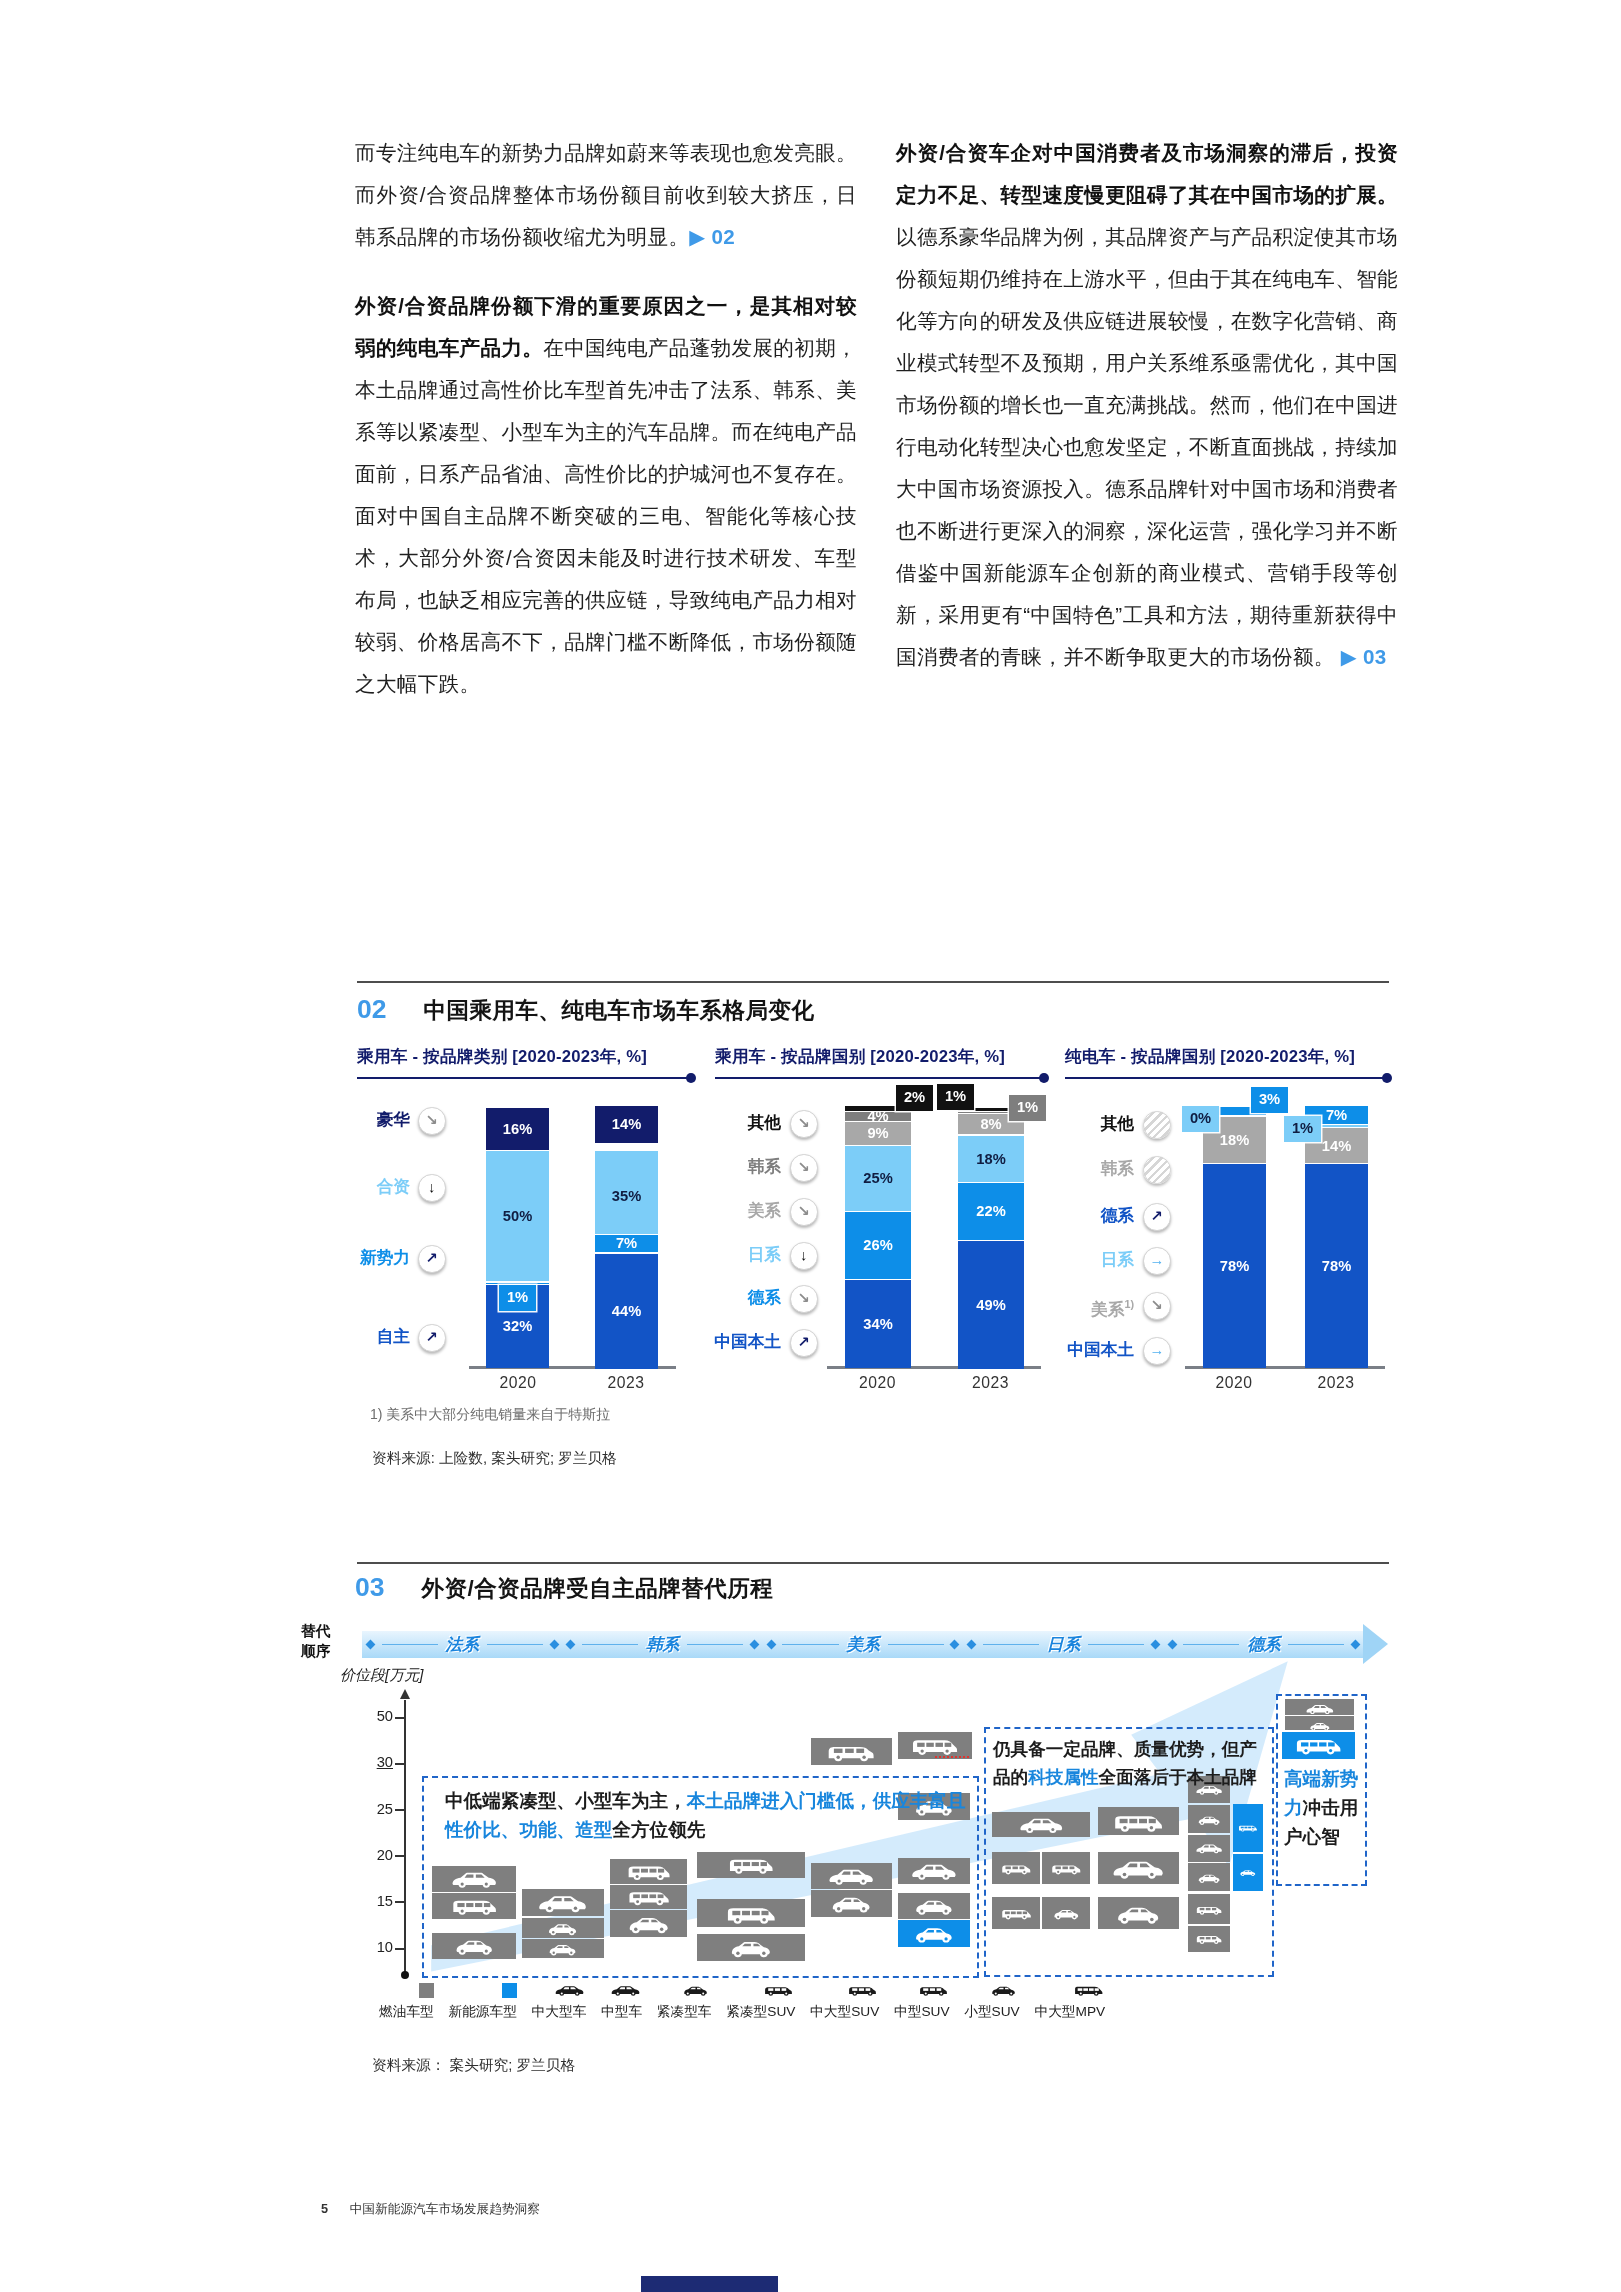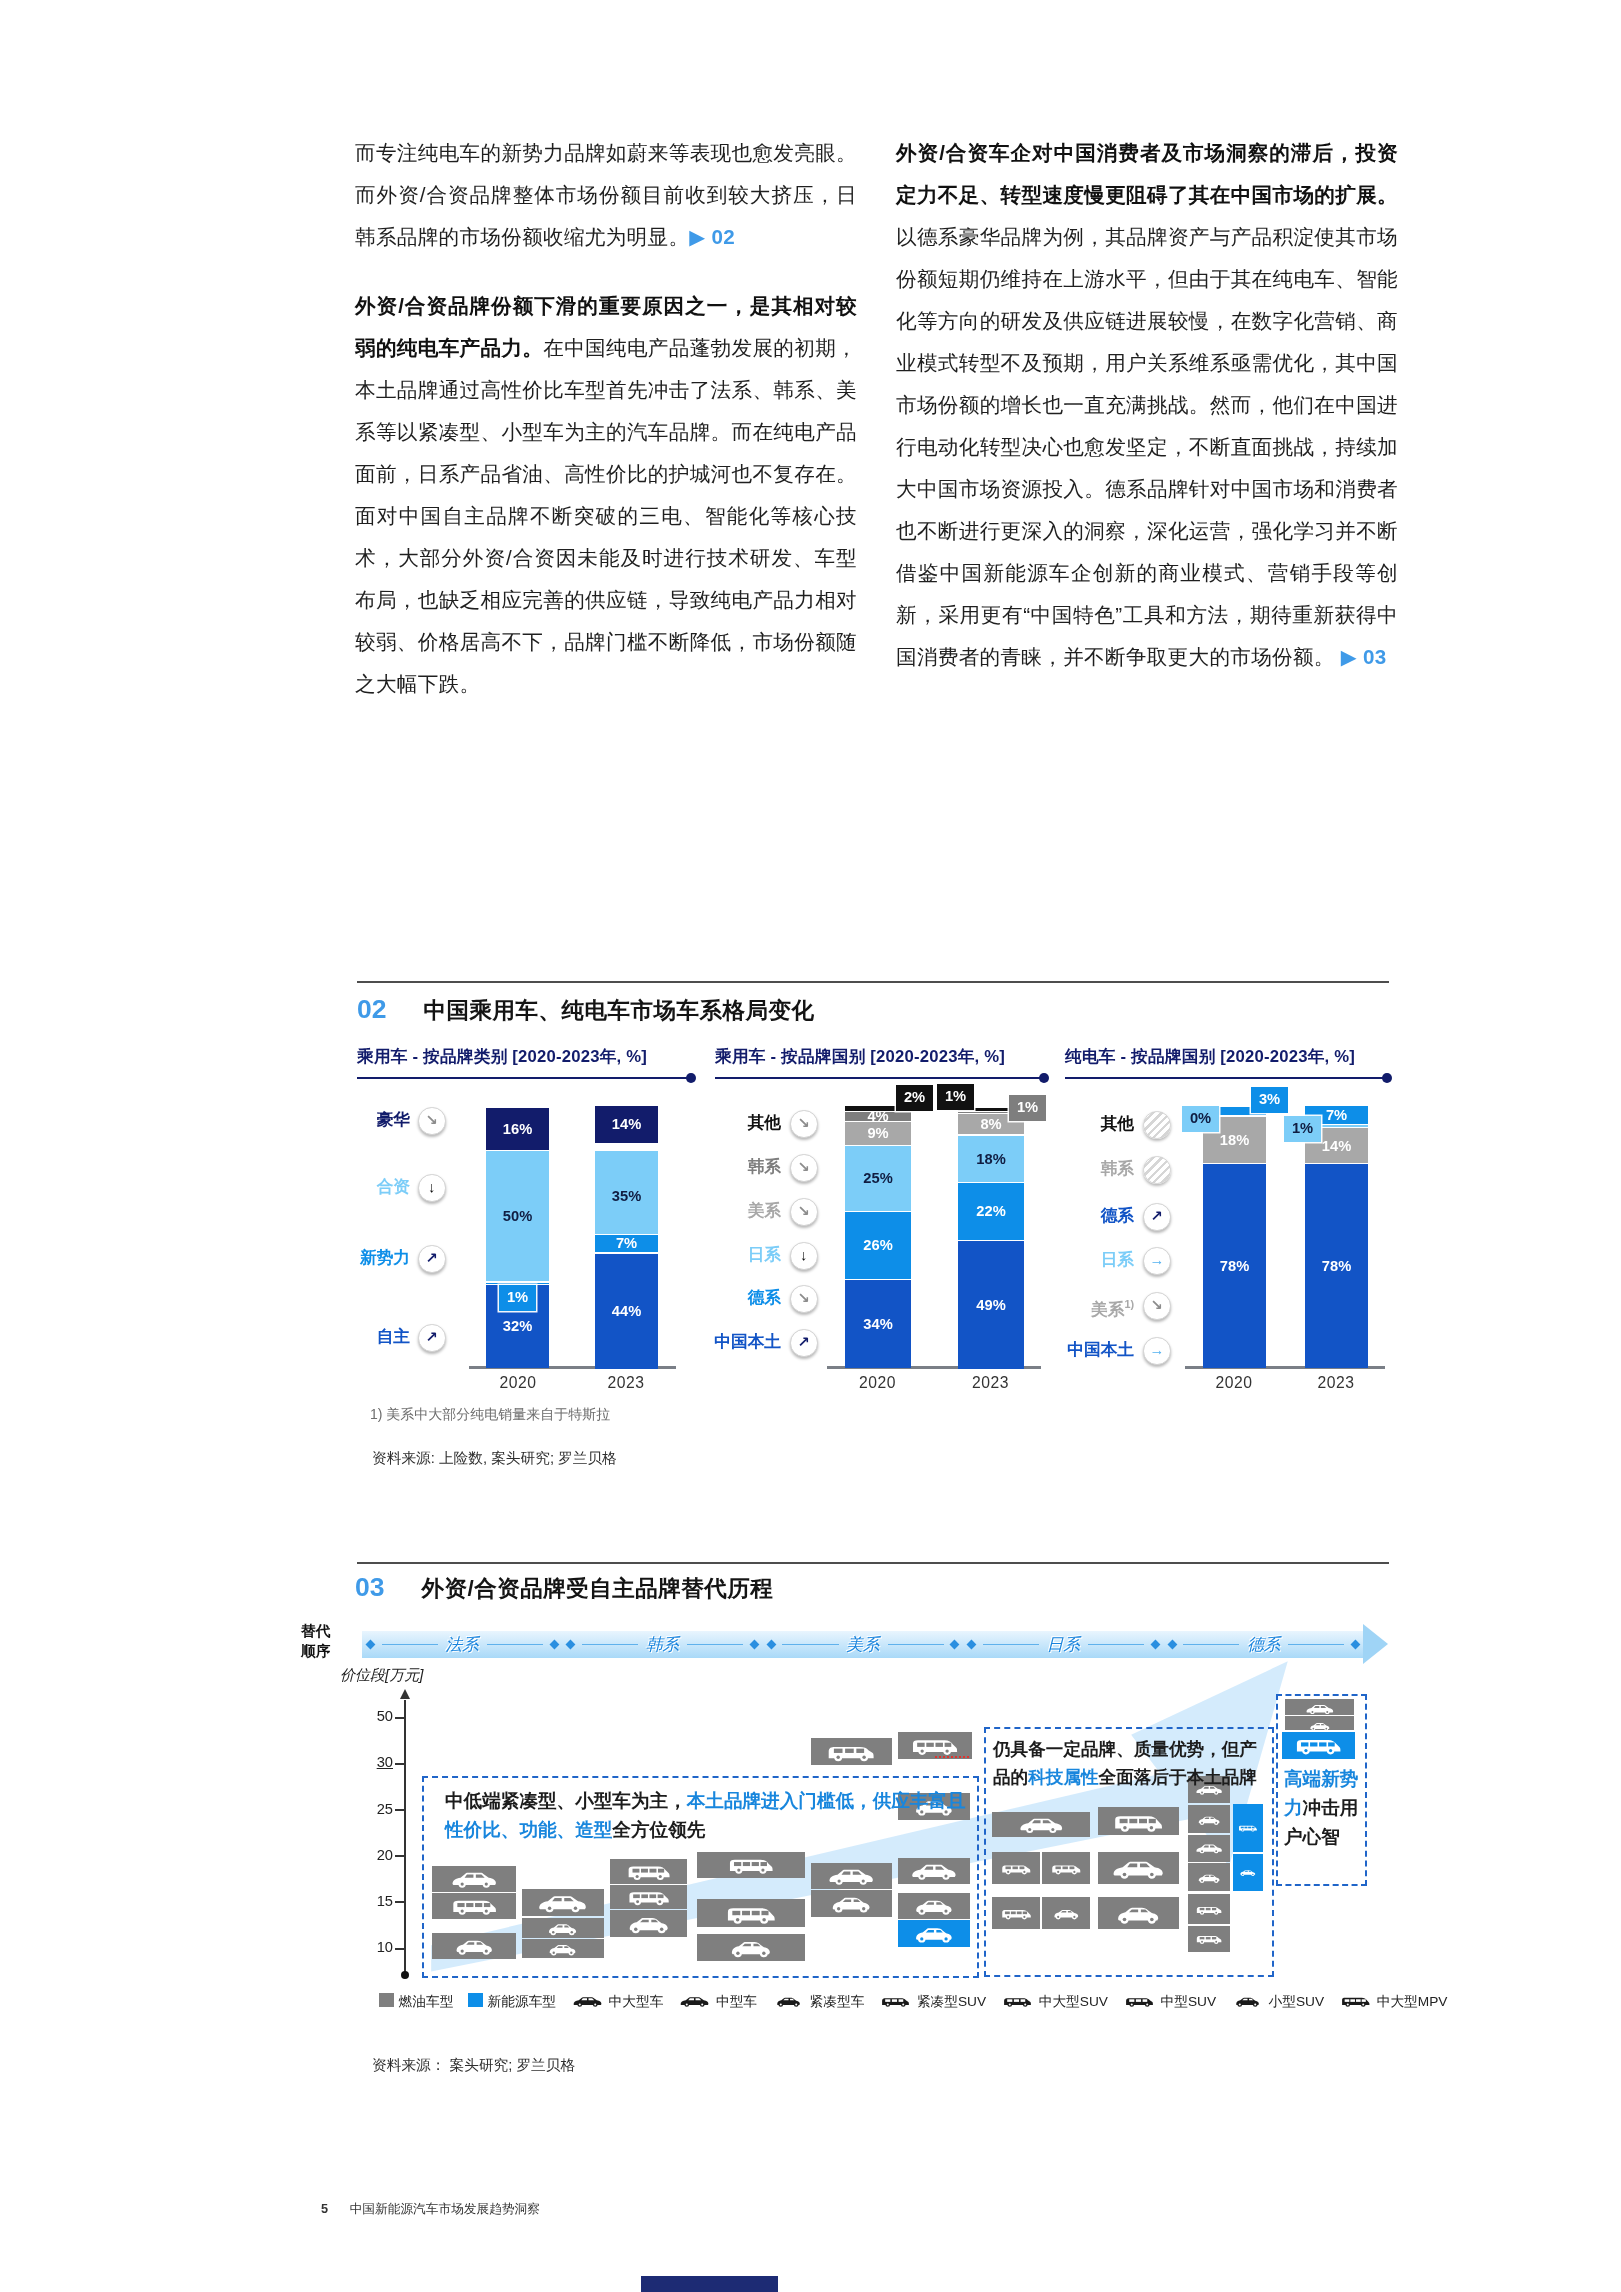--- a/index.html
+++ b/index.html
@@ -34,36 +34,36 @@
   .seg span{font-size:14.7px;font-weight:700;white-space:nowrap;line-height:1;}
   .cobox{position:absolute;width:37px;height:25.5px;font-size:14.7px;font-weight:700;line-height:25.5px;
          text-align:center;box-shadow:0 0 0 1.5px rgba(255,255,255,.95);z-index:5;}
   .cbase{position:absolute;height:2.5px;background:#7a7f87;}
   .cyear{position:absolute;font-size:15.7px;color:#333;text-align:center;letter-spacing:0.5px;}
   
   .band{position:absolute;display:flex;background:linear-gradient(180deg,#e9f5fe,#a9d9f8);}
   .band-seg{flex:1;display:flex;align-items:center;padding:0 4.9px;}
   .band-seg i.dmd{width:6.9px;height:6.9px;background:#2a8fe0;transform:rotate(45deg);flex:0 0 auto;}
   .band-seg i.ln{flex:1;height:1.5px;background:#5fb1ec;margin:0 7.8px;}
-  .band-seg span{font-size:16.7px;font-weight:400;font-style:italic;color:#1a84dd;
+  .band-seg span{font-size:16.7px;font-weight:700;font-style:italic;color:#1a84dd;
                  text-shadow:1px 1px 0 #fff,-1px -1px 0 #fff;white-space:nowrap;}
   .band-arrow{position:absolute;width:0;height:0;border-top:20.6px solid transparent;
               border-bottom:20.6px solid transparent;border-left:25.5px solid #9fd4f6;}
   .order-label{position:absolute;font-size:14.7px;font-weight:700;line-height:19.6px;color:#111;}
   .price-label{position:absolute;font-size:15px;font-style:italic;color:#222;}
   .tick-label{position:absolute;width:41px;text-align:right;font-size:14.7px;color:#222;}
   .tick-mark{position:absolute;width:8.8px;height:2px;background:#333;}
   .dashed-box{position:absolute;border:2.5px dashed #2065c9;z-index:2;}
   .anno{position:absolute;font-size:18.6px;font-weight:700;line-height:29px;z-index:4;}
   .anno .dark{color:#1c1c1c;} .anno .blue{color:#1886dd;}
   .tile{position:absolute;display:flex;align-items:center;justify-content:center;z-index:3;}
   .tile .car{width:72%;height:82%;}
   .exit-mark{position:absolute;right:2.9px;bottom:1px;width:46%;border-bottom:2.5px dotted #e0342f;}
   .f3legend{position:absolute;display:flex;align-items:center;gap:14.7px;font-size:13.7px;color:#222;}
-  .f3legend .it{display:flex;align-items:flex-start;gap:4.9px;white-space:nowrap;}
+  .f3legend .it{display:flex;align-items:flex-end;gap:4.9px;white-space:nowrap;flex-direction:column;}
   .f3legend .sw{width:14.7px;height:14.7px;display:inline-block;}
   .f3legend .ci{width:33px;height:15.7px;display:inline-block;}
   .footer{position:absolute;font-size:12.7px;color:#333;display:flex;align-items:baseline;}
   .footer .pg{font-weight:700;margin-right:21.6px;}
   .botbar{position:absolute;background:#1d2b74;}
 </style>
 </head>
 <body>
 
 <div class="page">

